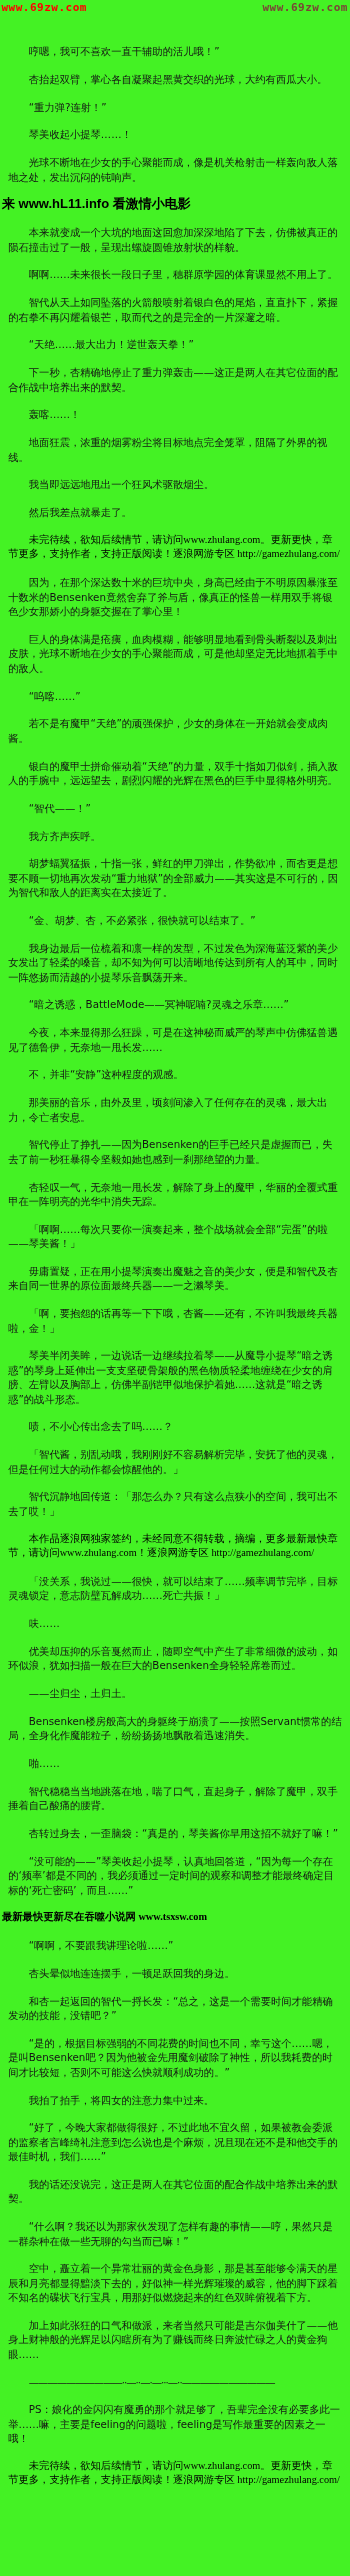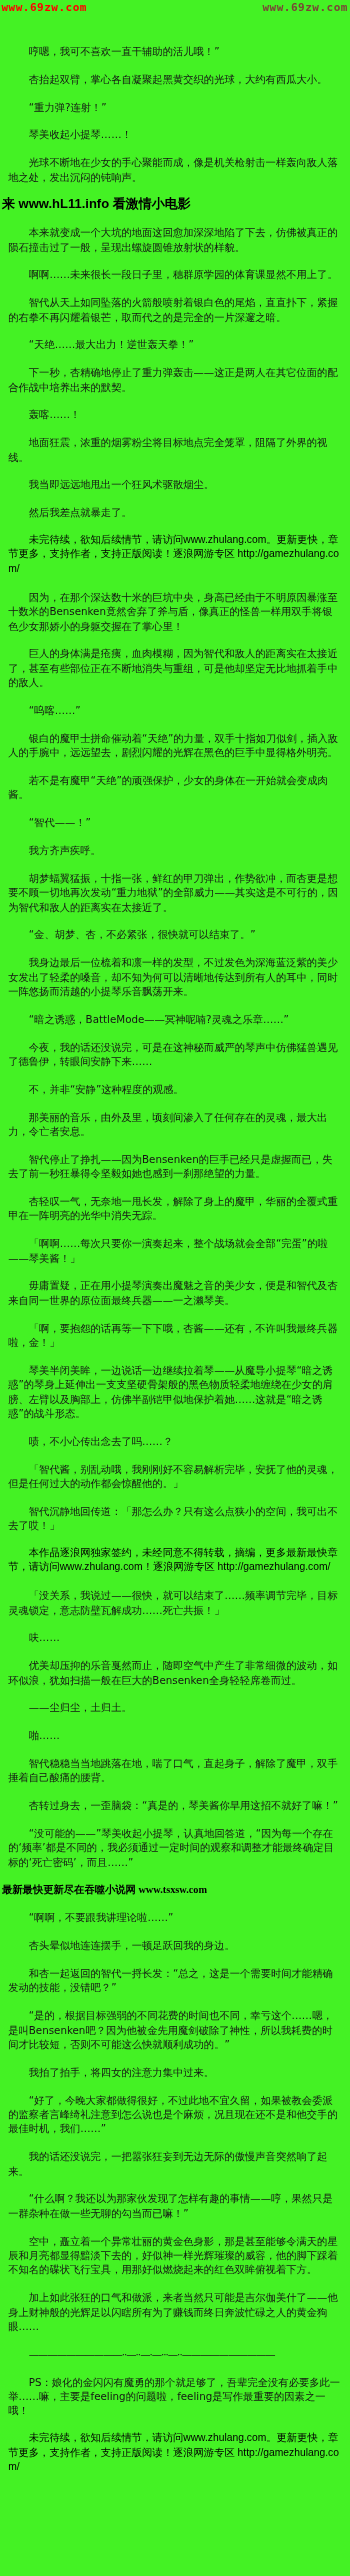--- a/index.html
+++ b/index.html
@@ -29,21 +29,21 @@
   }
   p.ad-bold {
     font-family: "Liberation Sans", sans-serif;
     font-weight: bold;
     color: #000;
     text-indent: 0;
     margin-left: -6.2px;
     font-size: 13px;
   }
   p.ad-indent {
-    font-family: Liberation Sans, sans-serif;
+    font-family: Liberation Serif, serif;
     color: #000;
     text-indent: 2em;
   }
   p.ad-small {
     font-family: "Liberation Sans", sans-serif;
     color: #000;
     text-indent: 0.4em;
   }
   p.ad-flush {
     font-family: Liberation Serif, serif;
@@ -85,59 +85,60 @@
     <p class="para body">啊啊……未来很长一段日子里，穗群原学园的体育课显然不用上了。</p>
     <p class="para body">智代从天上如同坠落的火箭般喷射着银白色的尾焰，直直扑下，紧握的右拳不再闪耀着银芒，取而代之的是完全的一片深邃之暗。</p>
     <p class="para body">“天绝……最大出力！逆世轰天拳！”</p>
     <p class="para body">下一秒，杏精确地停止了重力弹轰击——这正是两人在其它位面的配合作战中培养出来的默契。</p>
     <p class="para body">轰喀……！</p>
     <p class="para body">地面狂震，浓重的烟雾粉尘将目标地点完全笼罩，阻隔了外界的视线。</p>
     <p class="para body">我当即远远地甩出一个狂风术驱散烟尘。</p>
     <p class="para body">然后我差点就暴走了。</p>
     <p class="para ad-indent">未完待续，欲知后续情节，请访问www.zhulang.com。更新更快，章节更多，支持作者，支持正版阅读！逐浪网游专区 http://gamezhulang.com/</p>
     <p class="para body">因为，在那个深达数十米的巨坑中央，身高已经由于不明原因暴涨至十数米的Bensenken竟然舍弃了斧与盾，像真正的怪兽一样用双手将银色少女那娇小的身躯交握在了掌心里！</p>
-    <p class="para body">巨人的身体满是疮痍，血肉模糊，因为智代和敌人的距离实在太接近了，甚至有些部位正在不断地消失与重组，可是他却坚定无比地抓着手中的敌人。</p>
+    <p class="para body">巨人的身体满是疮痍，血肉模糊，能够明显地看到骨头断裂以及刺出皮肤，光球不断地在少女的手心聚能而成，可是他却坚定无比地抓着手中的敌人。</p>
     <p class="para body">“呜喀……”</p>
+    <p class="para body">若不是有魔甲“天绝”的顽强保护，少女的身体在一开始就会变成肉酱。</p>
     <p class="para body">银白的魔甲士拼命催动着“天绝”的力量，双手十指如刀似剑，插入敌人的手腕中，远远望去，剧烈闪耀的光辉在黑色的巨手中显得格外明亮。</p>
-    <p class="para body">若不是有魔甲“天绝”的顽强保护，少女的身体在一开始就会变成肉酱。</p>
     <p class="para body">“智代——！”</p>
     <p class="para body">我方齐声疾呼。</p>
     <p class="para body">胡梦蝠翼猛振，十指一张，鲜红的甲刀弹出，作势欲冲，而杏更是想要不顾一切地再次发动“重力地狱”的全部威力——其实这是不可行的，因为智代和敌人的距离实在太接近了。</p>
     <p class="para body">“金、胡梦、杏，不必紧张，很快就可以结束了。”</p>
     <p class="para body">我身边最后一位梳着和凛一样的发型，不过发色为深海蓝泛紫的美少女发出了轻柔的嗓音，却不知为何可以清晰地传达到所有人的耳中，同时一阵悠扬而清越的小提琴乐音飘荡开来。</p>
     <p class="para body">“暗之诱惑，BattleMode——冥神呢喃?灵魂之乐章……”</p>
-    <p class="para body">今夜，我的话还没说完，可是在这神秘而威严的琴声中仿佛猛兽遇见了德鲁伊，转眼间安静下来……</p>
+    <p class="para body">今夜，本来显得那么狂躁，可是在这神秘而威严的琴声中仿佛猛兽遇见了德鲁伊，无奈地一甩长发……</p>
     <p class="para body">不，并非“安静”这种程度的观感。</p>
     <p class="para body">那美丽的音乐，由外及里，顷刻间渗入了任何存在的灵魂，最大出力，令亡者安息。</p>
     <p class="para body">智代停止了挣扎——因为Bensenken的巨手已经只是虚握而已，失去了前一秒狂暴得令坚毅如她也感到一刹那绝望的力量。</p>
     <p class="para body">杏轻叹一气，无奈地一甩长发，解除了身上的魔甲，华丽的全覆式重甲在一阵明亮的光华中消失无踪。</p>
     <p class="para body">「啊啊……每次只要你一演奏起来，整个战场就会全部“完蛋”的啦——琴美酱！」</p>
     <p class="para body">毋庸置疑，正在用小提琴演奏出魔魅之音的美少女，便是和智代及杏来自同一世界的原位面最终兵器——一之濑琴美。</p>
     <p class="para body">「啊，要抱怨的话再等一下下哦，杏酱——还有，不许叫我最终兵器啦，金！」</p>
     <p class="para body">琴美半闭美眸，一边说话一边继续拉着琴——从魔导小提琴“暗之诱惑”的琴身上延伸出一支支坚硬骨架般的黑色物质轻柔地缠绕在少女的肩膀、左臂以及胸部上，仿佛半副铠甲似地保护着她……这就是“暗之诱惑”的战斗形态。</p>
     <p class="para body">啧，不小心传出念去了吗……？</p>
     <p class="para body">「智代酱，别乱动哦，我刚刚好不容易解析完毕，安抚了他的灵魂，但是任何过大的动作都会惊醒他的。」</p>
     <p class="para body">智代沉静地回传道：「那怎么办？只有这么点狭小的空间，我可出不去了哎！」</p>
     <p class="para ad-indent">本作品逐浪网独家签约，未经同意不得转载，摘编，更多最新最快章节，请访问www.zhulang.com！逐浪网游专区 http://gamezhulang.com/</p>
     <p class="para body">「没关系，我说过——很快，就可以结束了……频率调节完毕，目标灵魂锁定，意志防壁瓦解成功……死亡共振！」</p>
     <p class="para body">呋……</p>
     <p class="para body">优美却压抑的乐音戛然而止，随即空气中产生了非常细微的波动，如环似浪，犹如扫描一般在巨大的Bensenken全身轻轻席卷而过。</p>
     <p class="para body">——尘归尘，土归土。</p>
+    <p class="para body">Bensenken楼房般高大的身躯终于崩溃了——按照Servant惯常的结局，全身化作魔能粒子，纷纷扬扬地飘散着迅速消失。</p>
     <p class="para body">啪……</p>
     <p class="para body">智代稳稳当当地跳落在地，喘了口气，直起身子，解除了魔甲，双手捶着自己酸痛的腰背。</p>
     <p class="para body">杏转过身去，一歪脑袋：“真是的，琴美酱你早用这招不就好了嘛！”</p>
     <p class="para body">“没可能的——”琴美收起小提琴，认真地回答道，“因为每一个存在的‘频率’都是不同的，我必须通过一定时间的观察和调整才能最终确定目标的‘死亡密码’，而且……”</p>
     <p class="para ad-flush">最新最快更新尽在吞噬小说网 www.tsxsw.com</p>
     <p class="para body">“啊啊，不要跟我讲理论啦……”</p>
     <p class="para body">杏头晕似地连连摆手，一顿足跃回我的身边。</p>
     <p class="para body">和杏一起返回的智代一捋长发：“总之，这是一个需要时间才能精确发动的技能，没错吧？”</p>
     <p class="para body">“是的，根据目标强弱的不同花费的时间也不同，幸亏这个……嗯，是叫Bensenken吧？因为他被金先用魔剑破除了神性，所以我耗费的时间才比较短，否则不可能这么快就顺利成功的。”</p>
     <p class="para body">我拍了拍手，将四女的注意力集中过来。</p>
     <p class="para body">“好了，今晚大家都做得很好，不过此地不宜久留，如果被教会委派的监察者言峰绮礼注意到怎么说也是个麻烦，况且现在还不是和他交手的最佳时机，我们……”</p>
-    <p class="para body">我的话还没说完，一把嚣张狂妄到无边无际的傲慢声音突然响了起来。</p>
+    <p class="para body">我的话还没说完，这正是两人在其它位面的配合作战中培养出来的默契。</p>
     <p class="para body">“什么啊？我还以为那家伙发现了怎样有趣的事情——哼，果然只是一群杂种在做一些无聊的勾当而已嘛！”</p>
     <p class="para body">空中，矗立着一个异常壮丽的黄金色身影，那是甚至能够令满天的星辰和月亮都显得黯淡下去的，好似神一样光辉璀璨的威容，他的脚下踩着不知名的碟状飞行宝具，用那好似燃烧起来的红色双眸俯视着下方。</p>
     <p class="para body">加上如此张狂的口气和做派，来者当然只可能是吉尔伽美什了——他身上财神般的光辉足以闪瞎所有为了赚钱而终日奔波忙碌之人的黄金狗眼……</p>
     <p class="para divider">——————————··—··—·—···—··——————————</p>
     <p class="para body">PS：娘化的金闪闪有魔勇的那个就足够了，吾辈完全没有必要多此一举……嘛，主要是feeling的问题啦，feeling是写作最重要的因素之一哦！</p>
     <p class="para ad-indent">未完待续，欲知后续情节，请访问www.zhulang.com。更新更快，章节更多，支持作者，支持正版阅读！逐浪网游专区 http://gamezhulang.com/</p>
   </main>
 
 
 </body></html>

